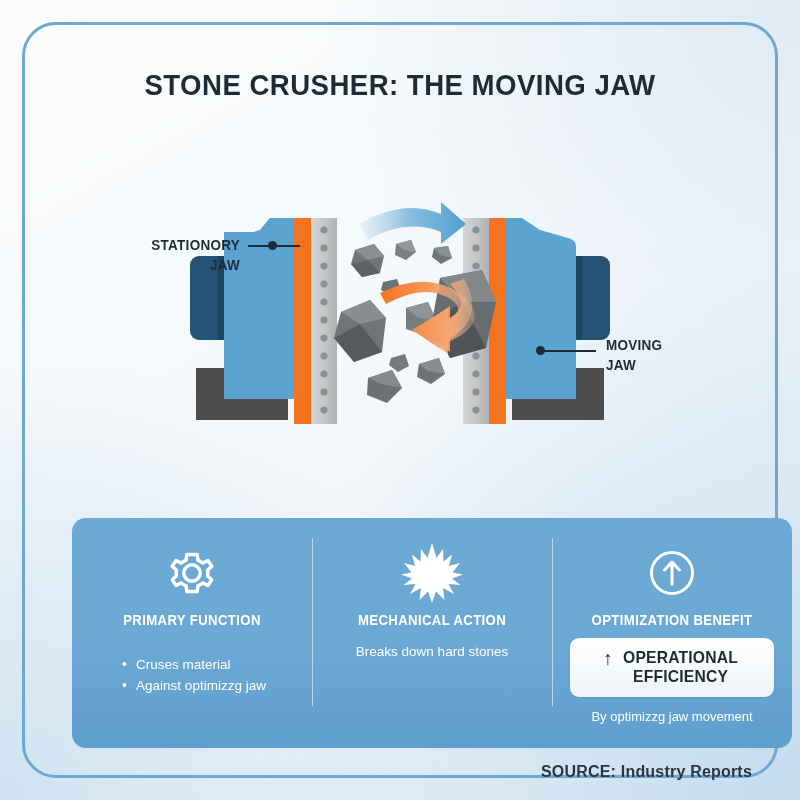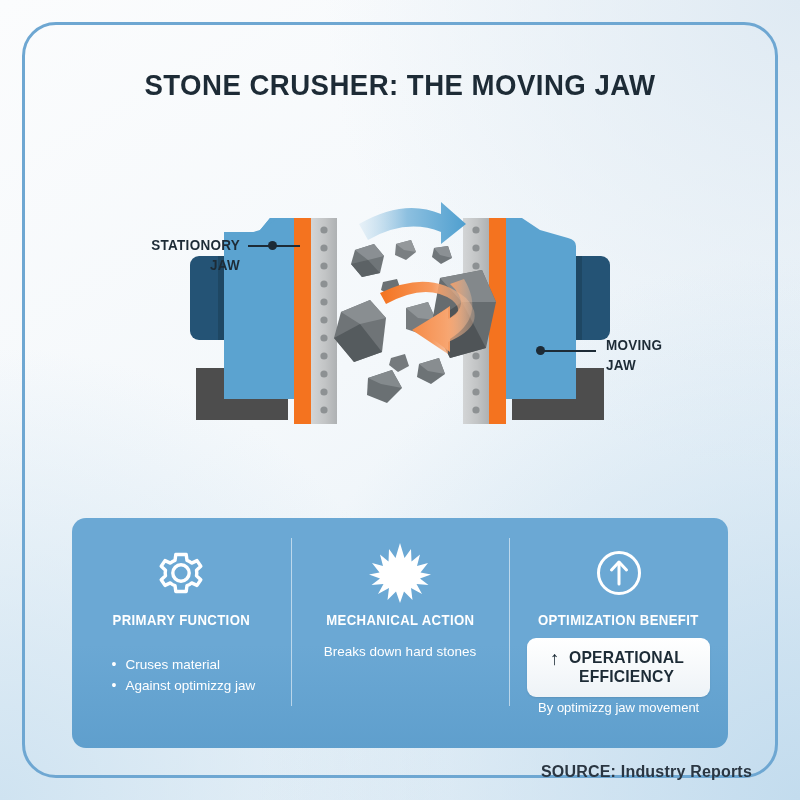--- a/index.html
+++ b/index.html
@@ -96,21 +96,21 @@
     height: 9px;
     border-radius: 50%;
     background: #1d2b36;
   }
 
   
   .panel {
     position: absolute;
     left: 72px;
     top: 518px;
-    width: 656px;
+    width: 720px;
     height: 230px;
     background: linear-gradient(180deg, #6ba8d4 0%, #6ba8d4 55%, #5f9fcd 100%);
     border-radius: 14px;
     display: flex;
   }
   .col {
     flex: 1 1 0;
     position: relative;
     padding: 22px 10px 0 10px;
     box-sizing: border-box;
@@ -190,21 +190,21 @@
   .badge-text {
     font-size: 16.5px;
     font-weight: bold;
     color: #1d2b36;
     line-height: 1.14;
     letter-spacing: 0.2px;
     transform: scaleX(0.95);
     text-align: center;
   }
   .badge-note {
-    margin-top: 2px;
+    margin-top: 11px;
     font-size: 13px;
     color: #ffffff;
     line-height: 1.45;
   }
 
   
   .source {
     position: absolute;
     right: 48px;
     top: 772px;

